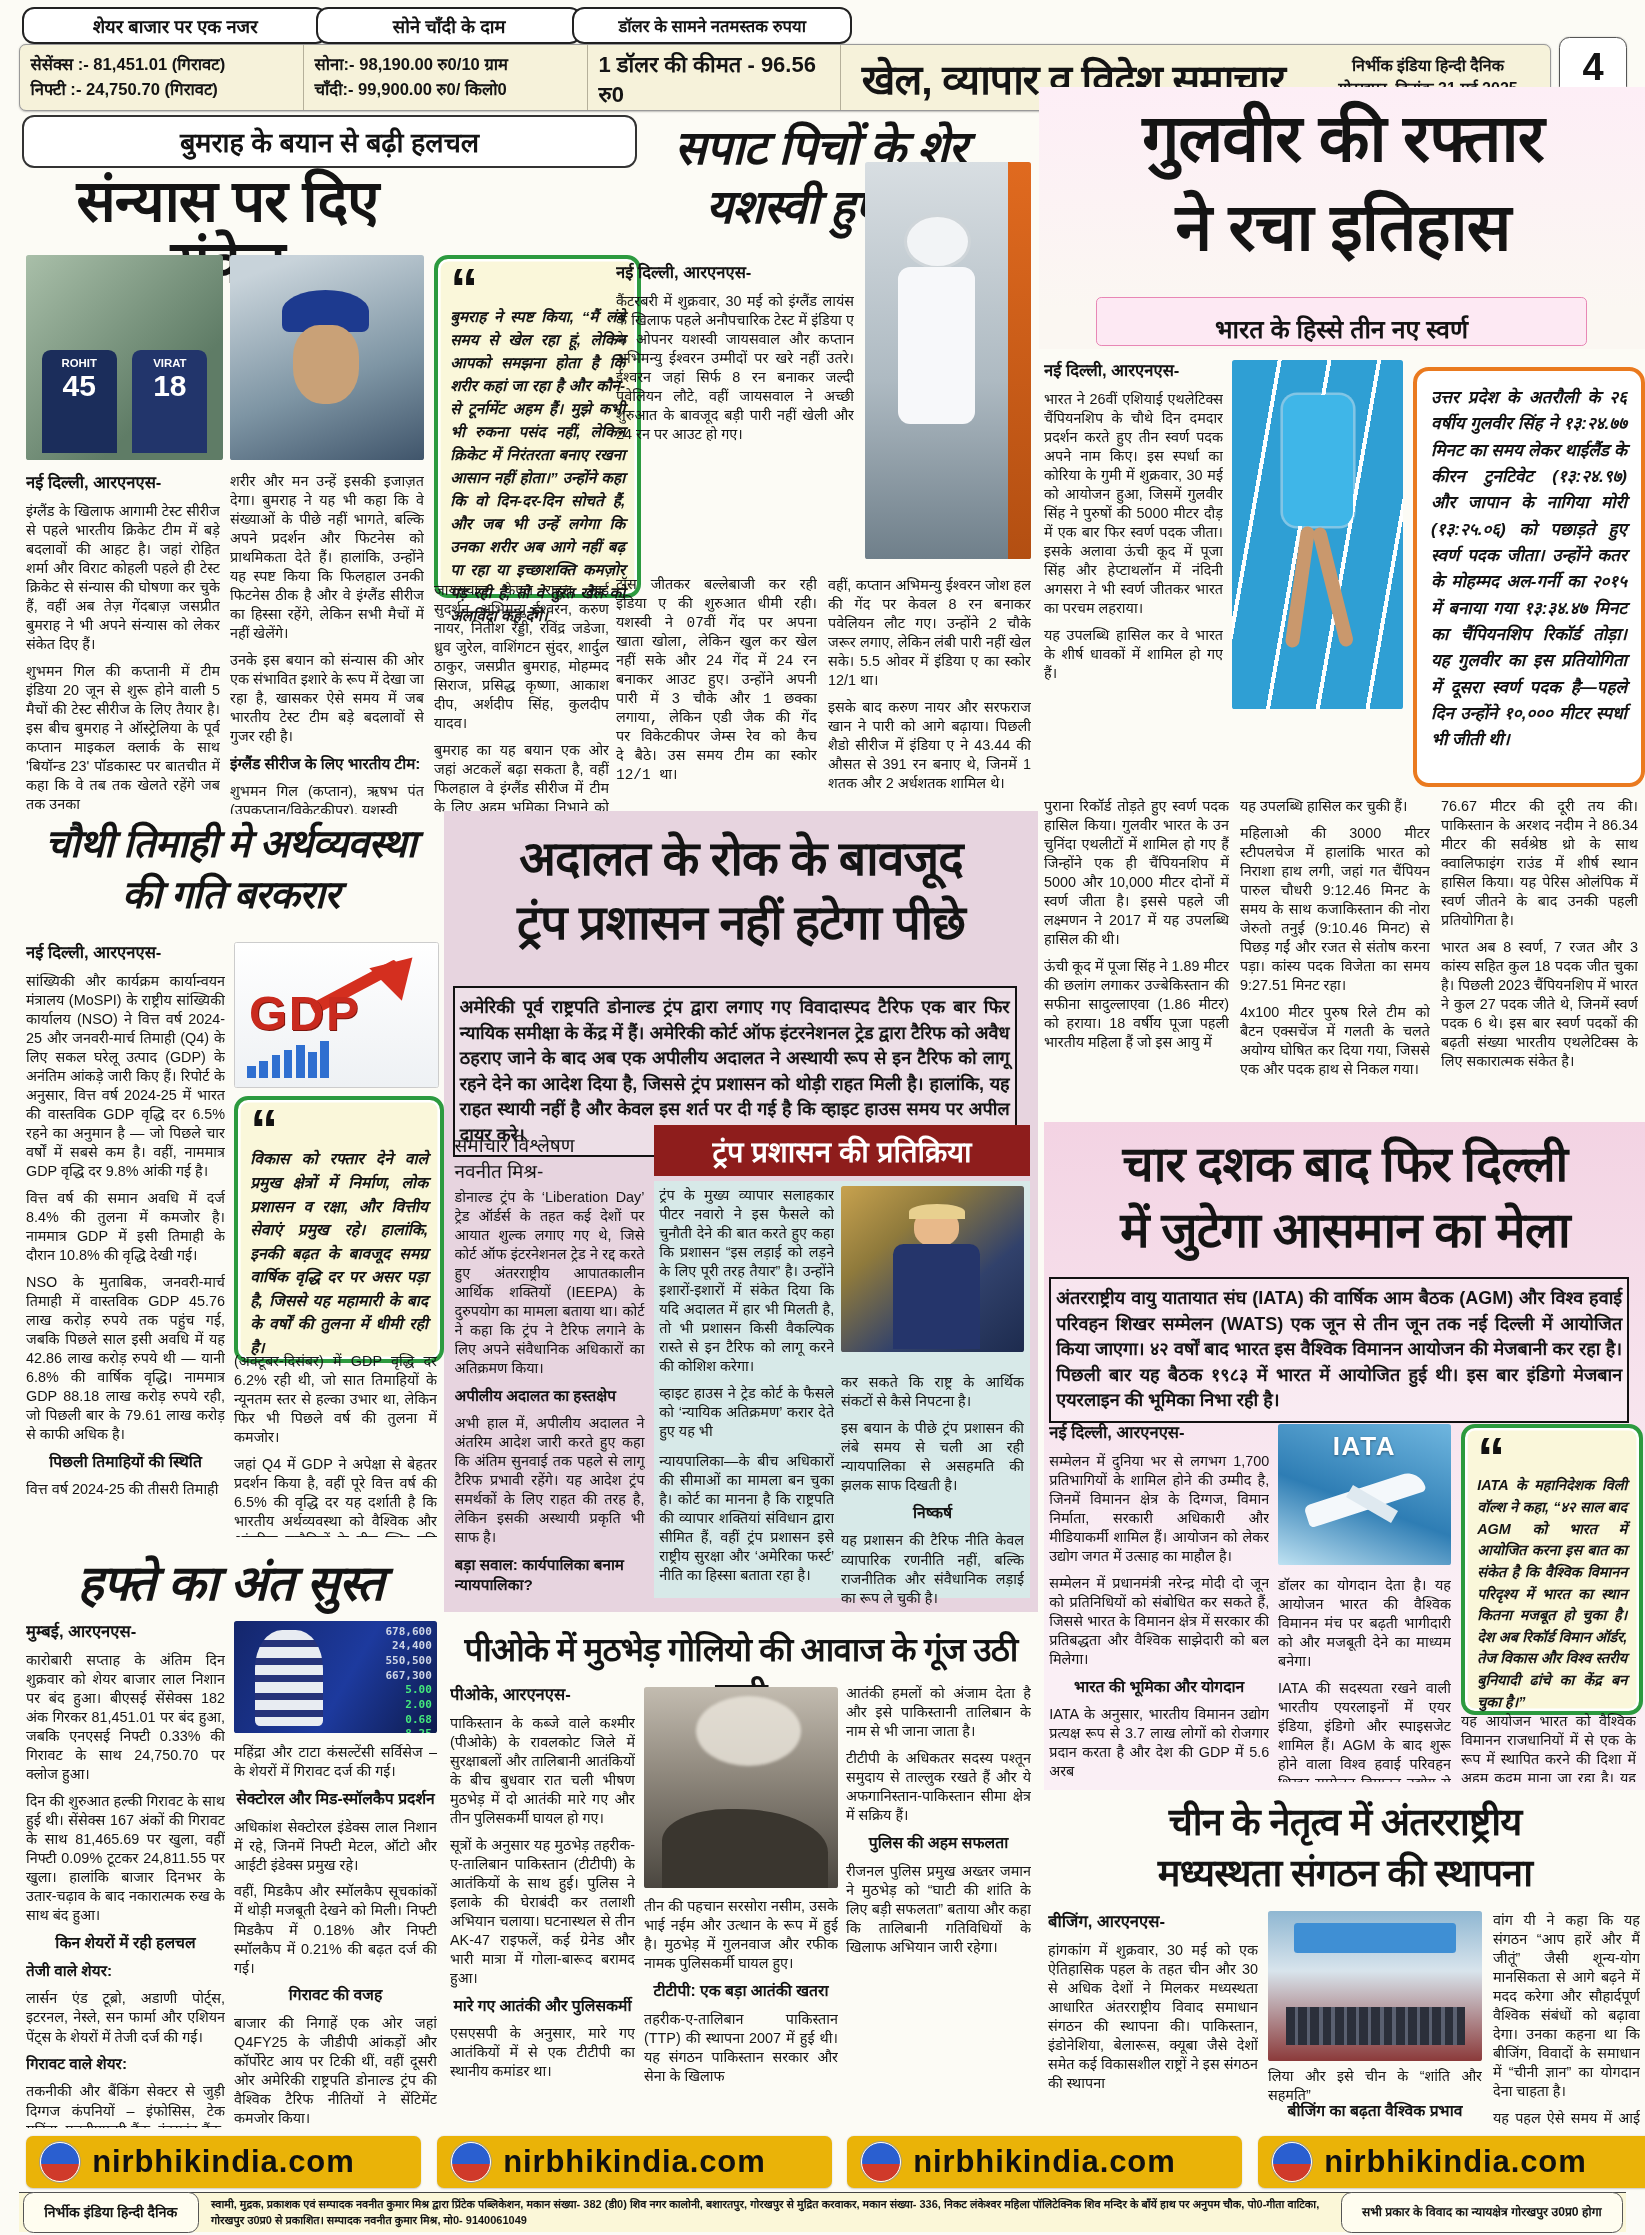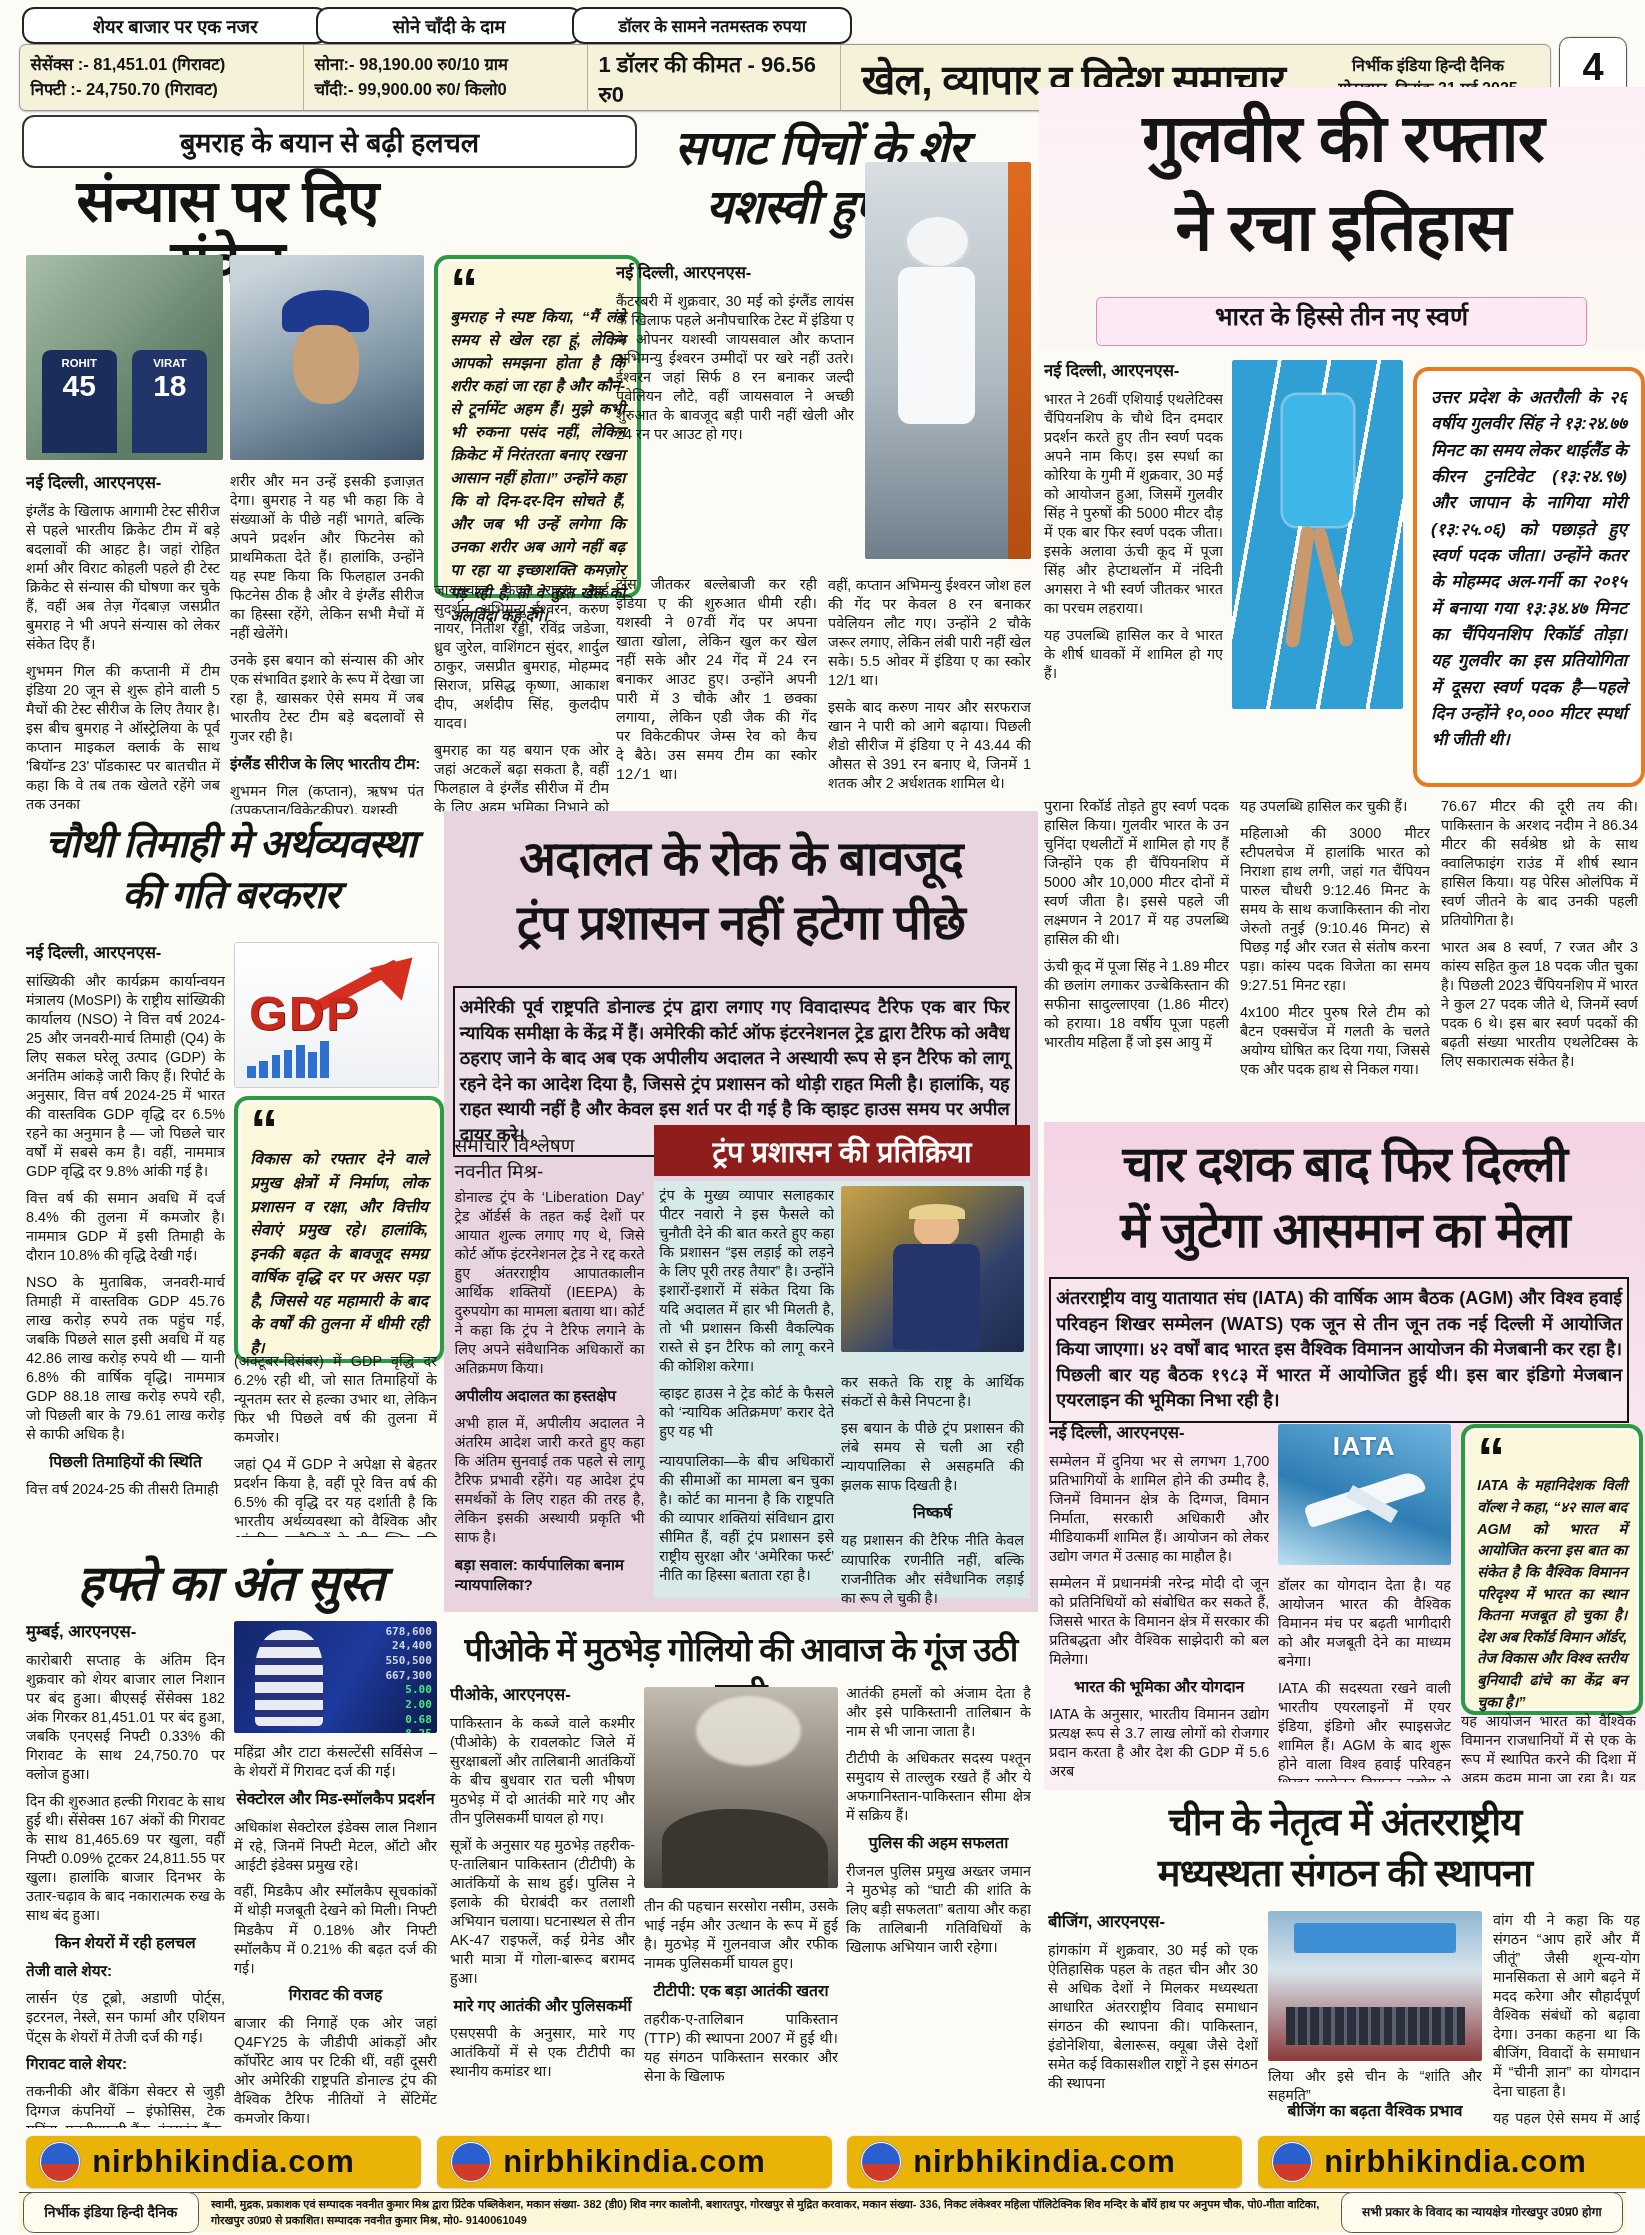--- a/index.html
+++ b/index.html
@@ -20,21 +20,21 @@
   p.dateline{font-weight:800;font-size:16.6px;text-align:left;}
   p.subhead{font-weight:800;text-align:center;font-size:15.7px;}
   p.subhead-left{font-weight:800;text-align:left;font-size:15.3px;}
   .kicker-box{border:2.6px solid #333;border-radius:12.2px;background:#fff;display:flex;align-items:center;justify-content:center;font-weight:800;font-size:27px;}
   .headline{font-weight:900;text-align:center;letter-spacing:-0.9px;}
   .photo{border-radius:2.6px;overflow:hidden;}
   
   .green-box{border:4.4px solid #2c9a3f;border-radius:14px;background:#faf7da;box-shadow:inset 0 0 0 2.6px #fff;padding:12.2px 12.2px 8.7px;font-weight:700;font-style:italic;font-size:16px;line-height:1.5;text-align:justify;}
   .green-box::before{content:"“";font-size:56px;font-style:normal;line-height:.6;display:block;color:#111;margin-bottom:1.7px;}
   .orange-box{border:4.4px solid #ea7a1f;border-radius:15.7px;background:#fff;box-shadow:inset 0 0 0 2.6px #fff;padding:14px;font-weight:600;font-style:italic;font-size:17px;line-height:1.55;text-align:justify;}
-  .pink-box{border:1.7px solid #e887b5;background:#fde9f3;border-radius:5.2px;display:flex;align-items:flex-start;justify-content:center;font-weight:800;font-size:25px;}
+  .pink-box{border:1.7px solid #e887b5;background:#fde9f3;border-radius:5.2px;display:flex;align-items:flex-end;justify-content:center;font-weight:800;font-size:25px;}
   .intro-box{border:2.2px solid #111;padding:7px 5px;font-size:18px;font-weight:600;line-height:1.42;text-align:justify;background:rgba(255,255,255,.25);}
   
   .img-base{width:100%;height:100%;position:relative;}
   .jersey{position:absolute;bottom:7px;width:75px;height:96px;background:#1b2d5b;border-radius:8.7px 8.7px 0 0;color:#fff;text-align:center;font-weight:700;font-size:11.4px;padding-top:7px;}
   .jersey .num{font-size:30px;font-weight:900;display:block;}
   #gdp-img-label{font-size:49px;font-weight:900;color:#c92a1e;text-shadow:0.9px 0.9px 0 #7d150d;letter-spacing:1.7px;}
   .arrow-up{position:absolute;right:15.7px;top:8.7px;width:0;height:0;border-left:23px solid transparent;border-right:23px solid transparent;border-bottom:38px solid #d42f1f;transform:rotate(45deg);}
   .arrow-shaft{position:absolute;right:35px;top:38px;width:96px;height:12.2px;background:#d42f1f;transform:rotate(-28deg);border-radius:2.6px;}
   .bars{position:absolute;left:12.2px;bottom:8.7px;display:flex;align-items:flex-end;gap:3.5px;}
   .bars i{display:block;width:8.7px;background:#2f6fd0;}

